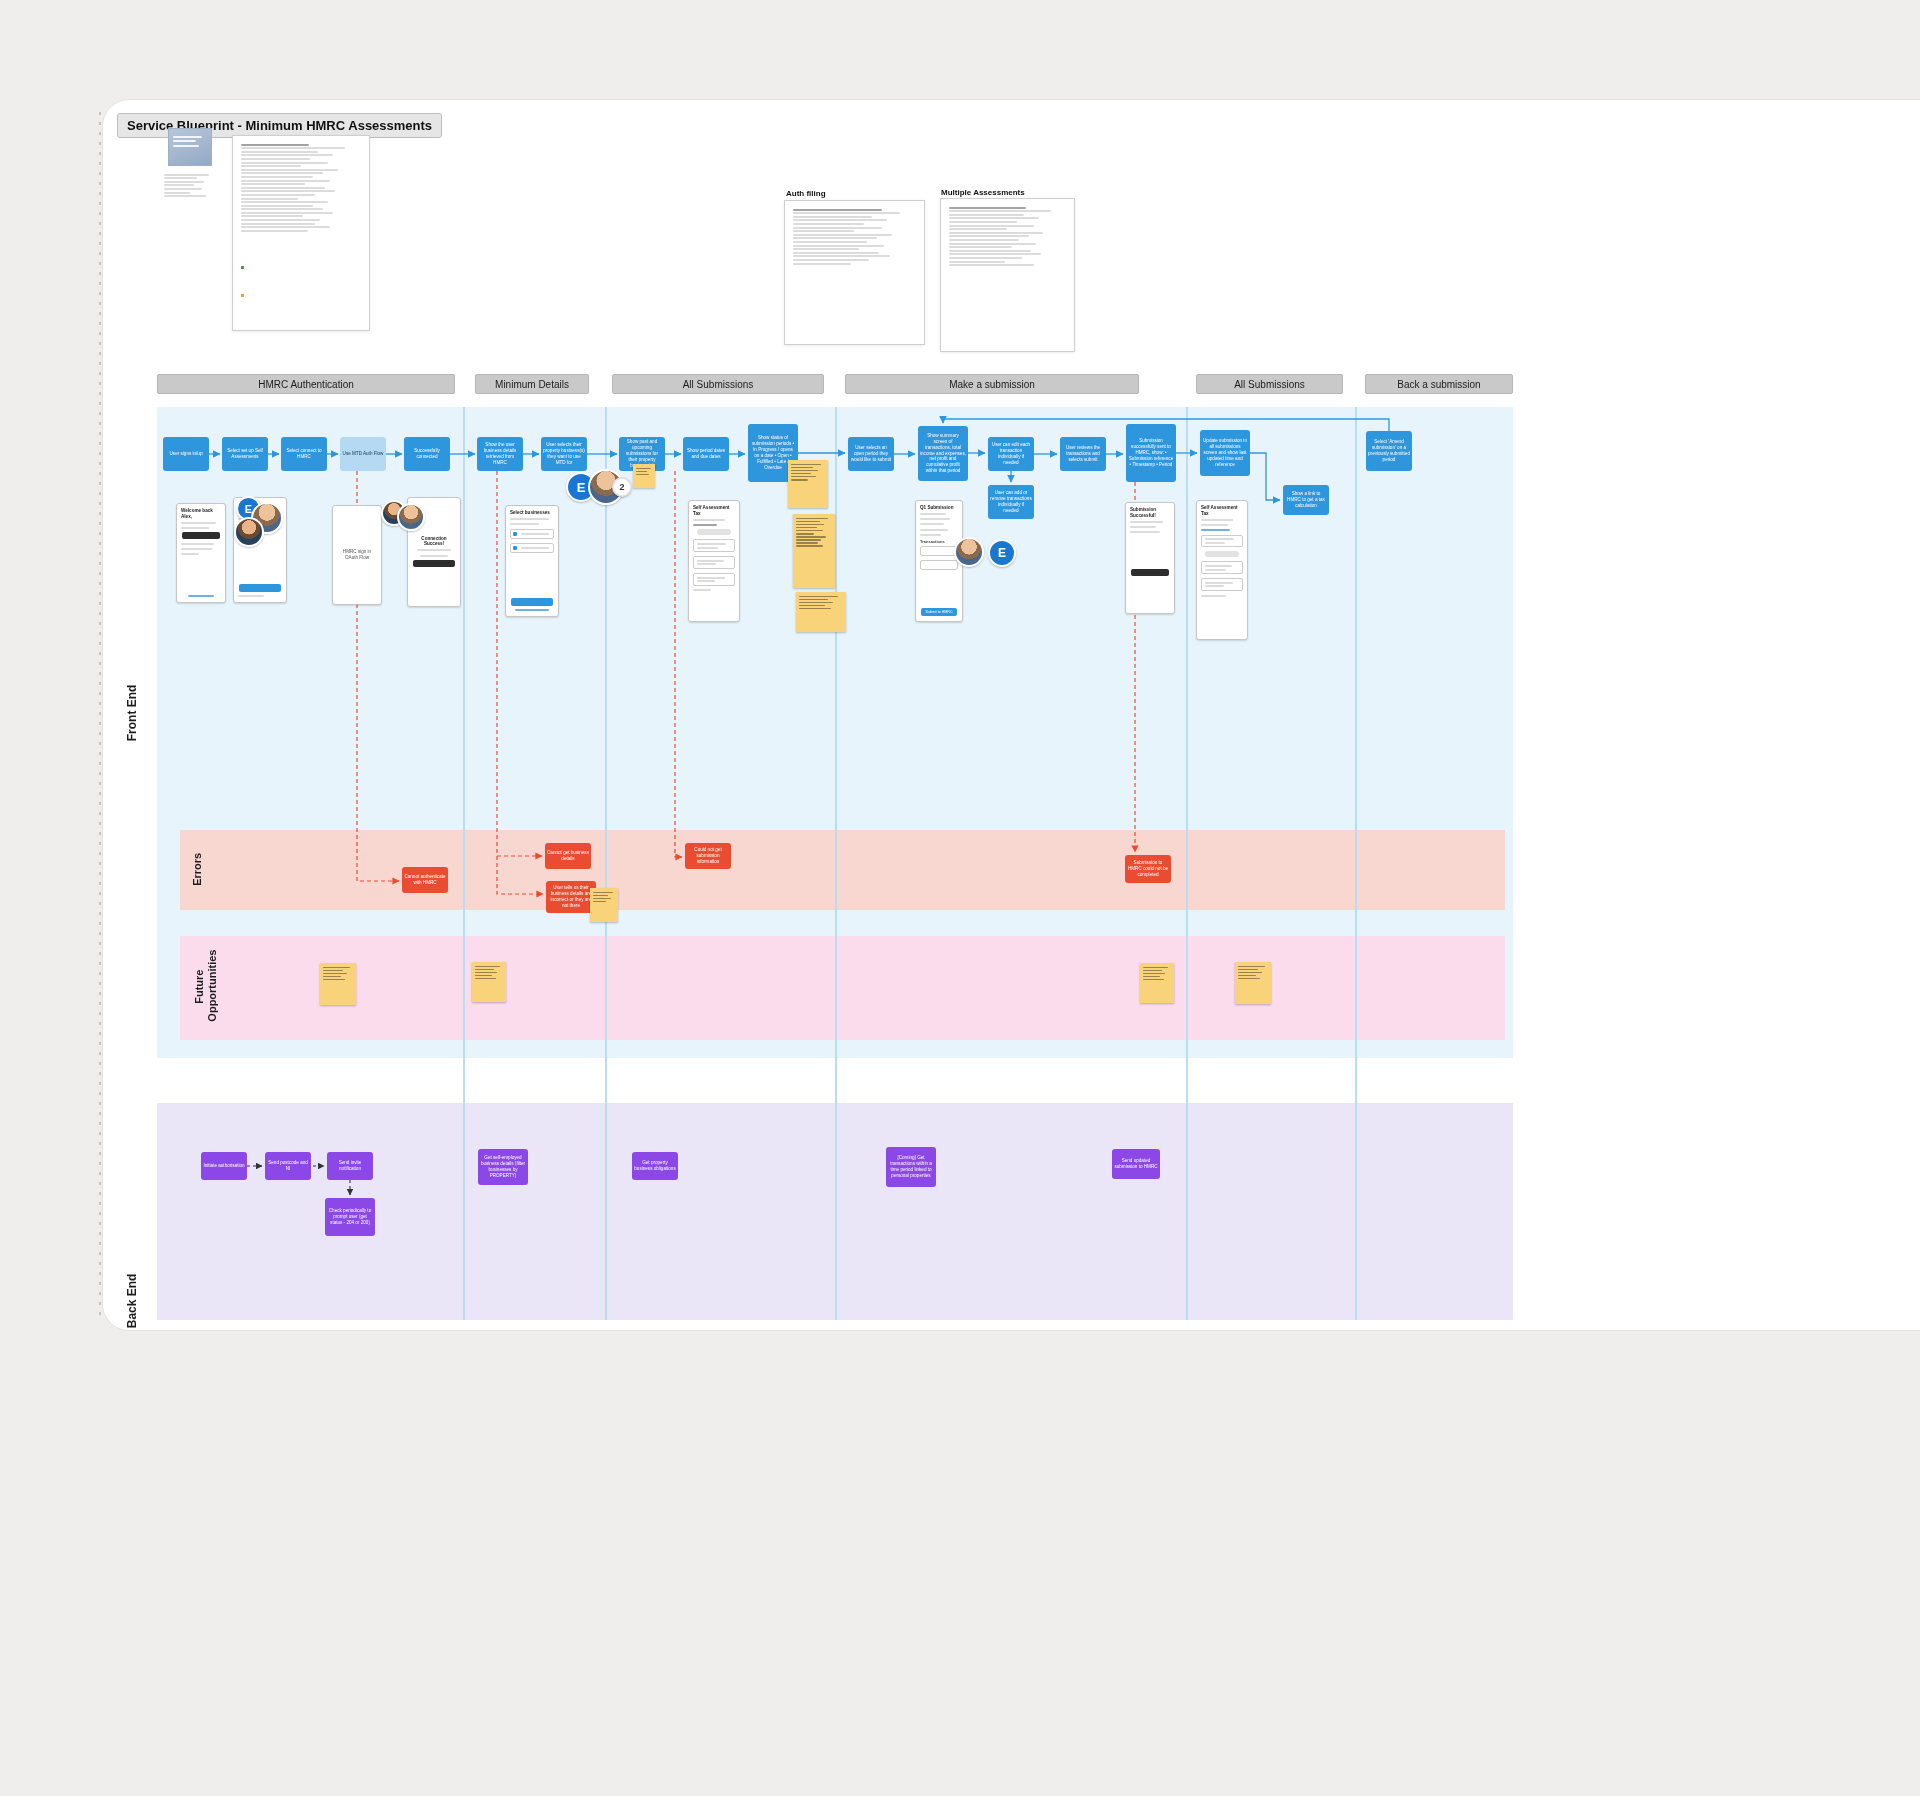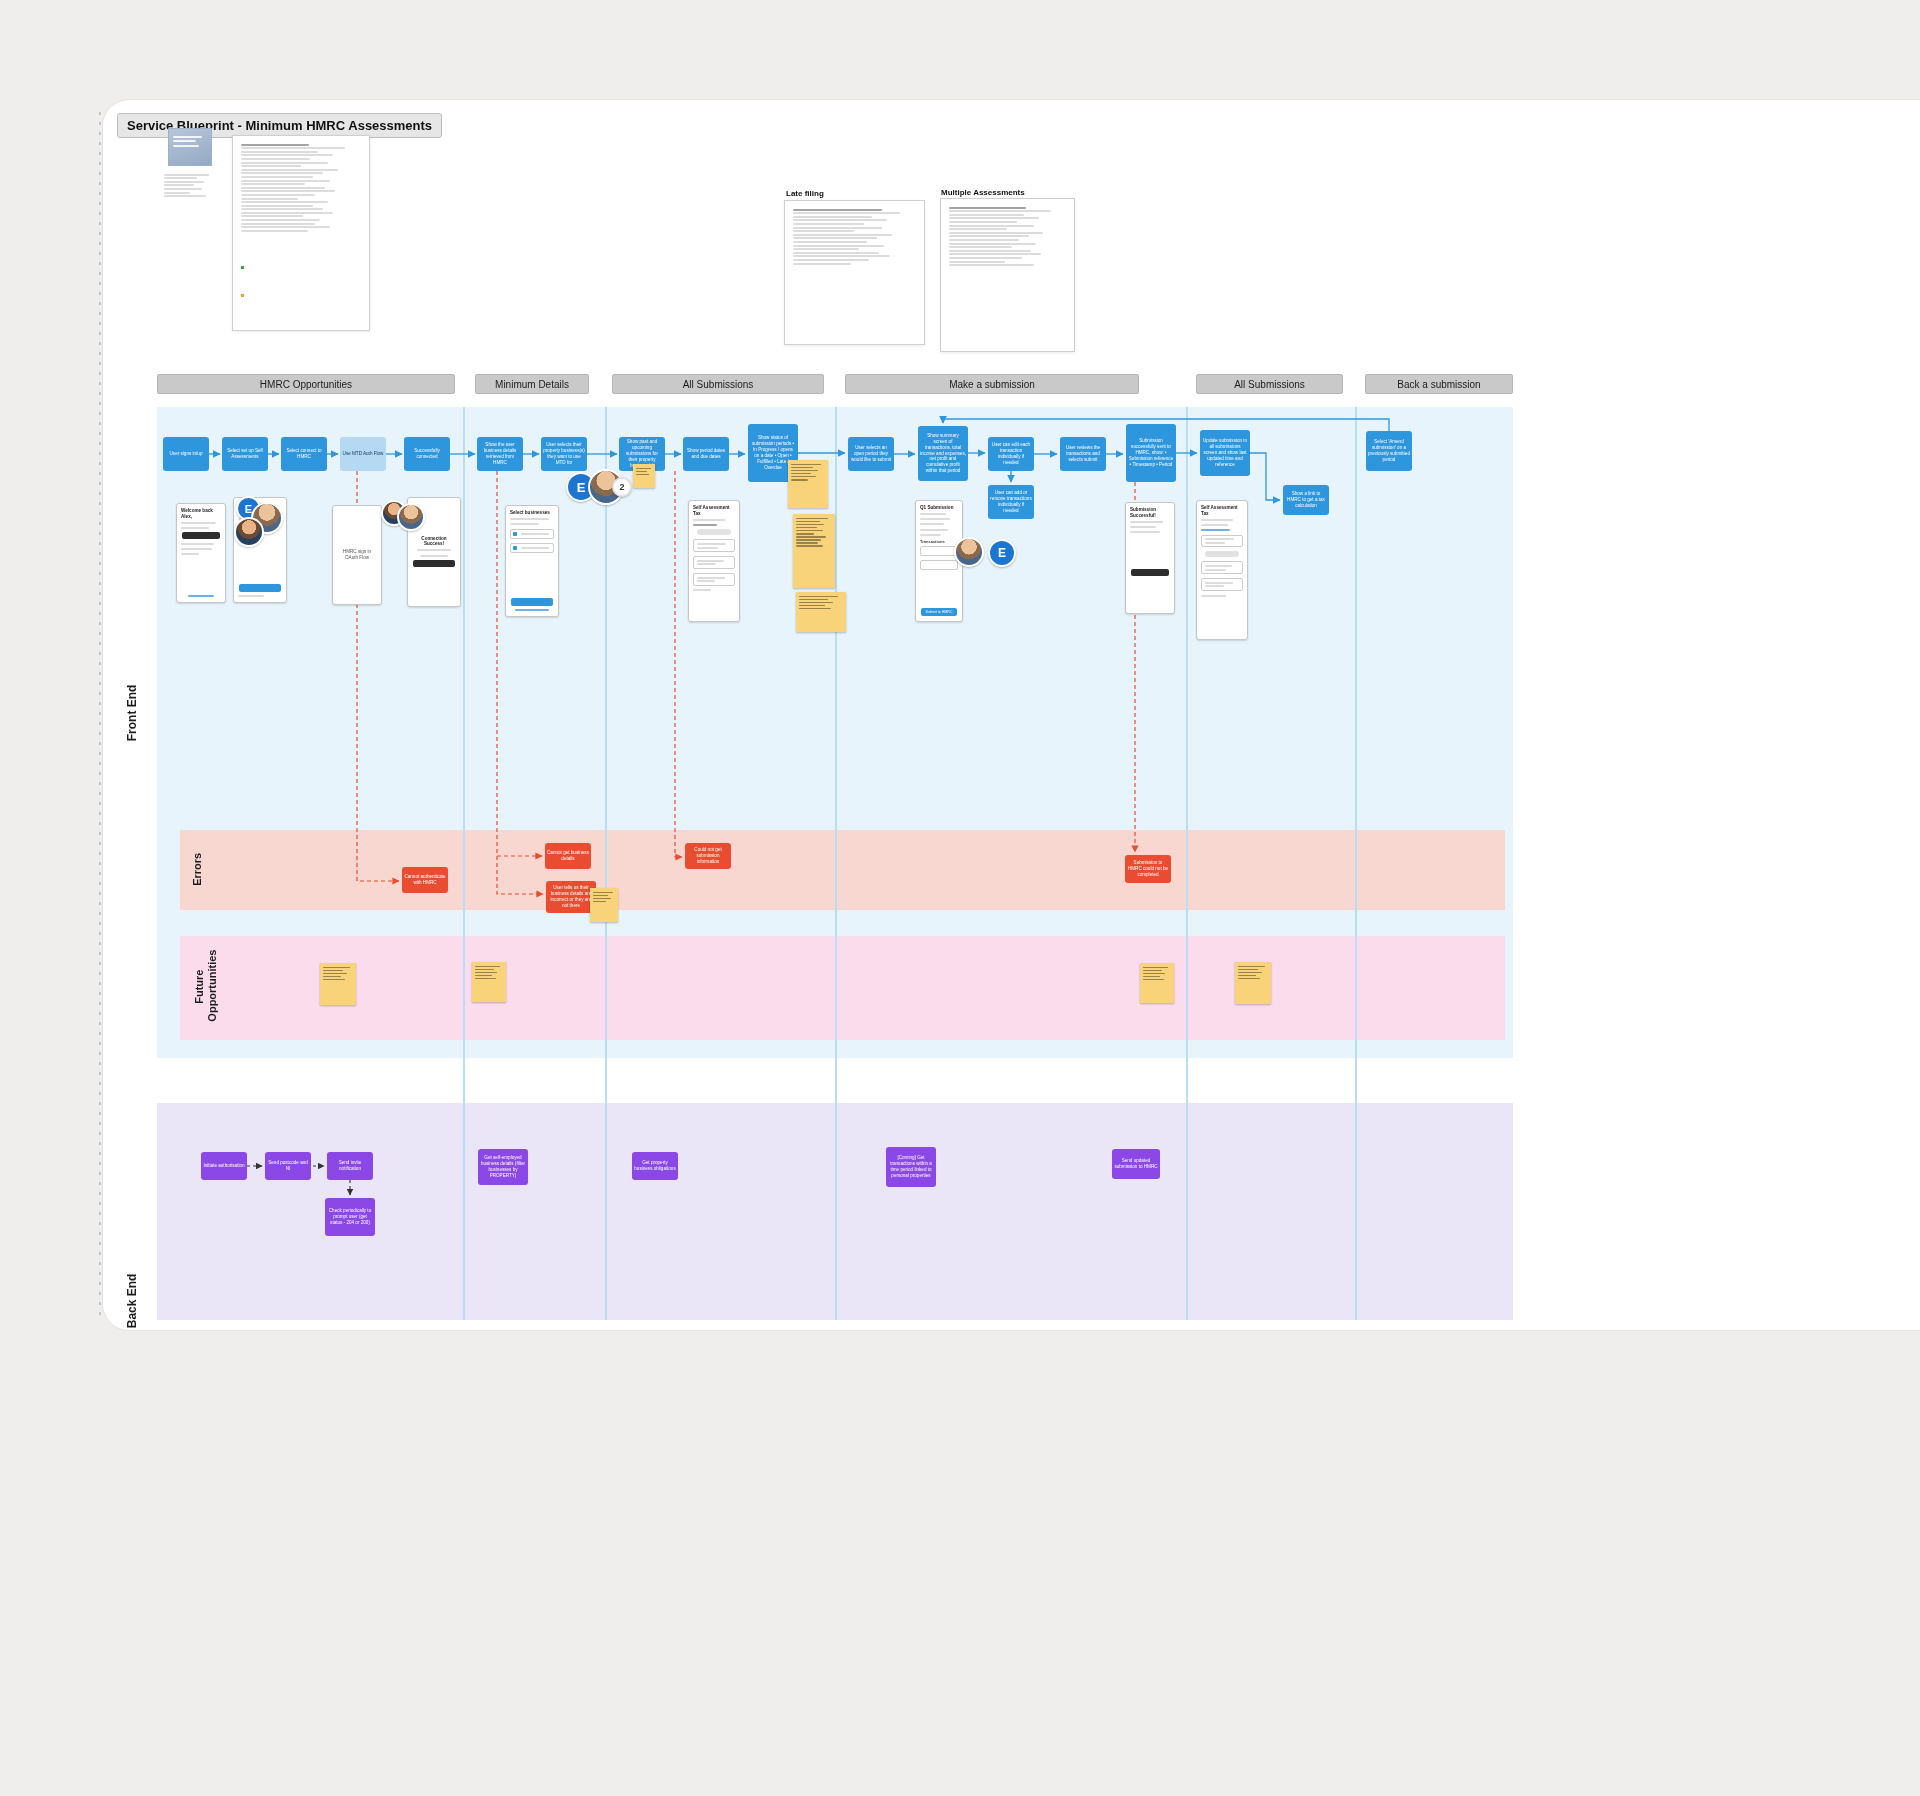--- a/index.html
+++ b/index.html
@@ -104,21 +104,21 @@
       <div class="fl" style="width: 58%;"></div>
       <div class="fl" style="width: 66%;"></div>
       <div class="fl" style="width: 74%;"></div>
       <div class="fl" style="width: 50%;"></div>
       <div class="fl" style="width: 64%;"></div>
       <div class="fl" style="width: 60%;"></div>
       <div class="fl" style="width: 72%;"></div>
       <div class="fl" style="width: 54%;"></div>
     </div>
 
-  <div class="doc-title" style="left:786px;top:189px">Late filing</div>
+  <div class="doc-title" style="left:786px;top:189px">Auth filing</div>
   <div class="doc" style="left:784px;top:200px;width:141px;height:145px">
     <div class="fl d" style="width:70%"></div>
   <div class="fl" style="width: 84%;"></div>
       <div class="fl" style="width: 62%;"></div>
       <div class="fl" style="width: 74%;"></div>
       <div class="fl" style="width: 56%;"></div>
       <div class="fl" style="width: 70%;"></div>
       <div class="fl" style="width: 48%;"></div>
       <div class="fl" style="width: 78%;"></div>
       <div class="fl" style="width: 66%;"></div>
@@ -145,21 +145,21 @@
       <div class="fl" style="width: 58%;"></div>
       <div class="fl" style="width: 72%;"></div>
       <div class="fl" style="width: 52%;"></div>
       <div class="fl" style="width: 68%;"></div>
       <div class="fl" style="width: 76%;"></div>
       <div class="fl" style="width: 60%;"></div>
       <div class="fl" style="width: 46%;"></div>
       <div class="fl" style="width: 70%;"></div>
     </div>
 
-  <div class="phase" style="left:157px;width:298px">HMRC Opportunities</div>
+  <div class="phase" style="left:157px;width:298px">HMRC Authentication</div>
   <div class="phase" style="left:475px;width:114px">Minimum Details</div>
   <div class="phase" style="left:612px;width:212px">All Submissions</div>
   <div class="phase" style="left:845px;width:294px">Make a submission</div>
   <div class="phase" style="left:1196px;width:147px">All Submissions</div>
   <div class="phase" style="left:1365px;width:148px">Back a submission</div>
 
   <div class="band" style="left:157px;top:407px;width:1356px;height:651px;background:#e8f4fb"></div>
   <div class="band" style="left:180px;top:830px;width:1325px;height:80px;background:#f8d7d1"></div>
   <div class="band" style="left:180px;top:936px;width:1325px;height:104px;background:#fadcec"></div>
   <div class="band" style="left:157px;top:1103px;width:1356px;height:217px;background:#eae5f7"></div>

